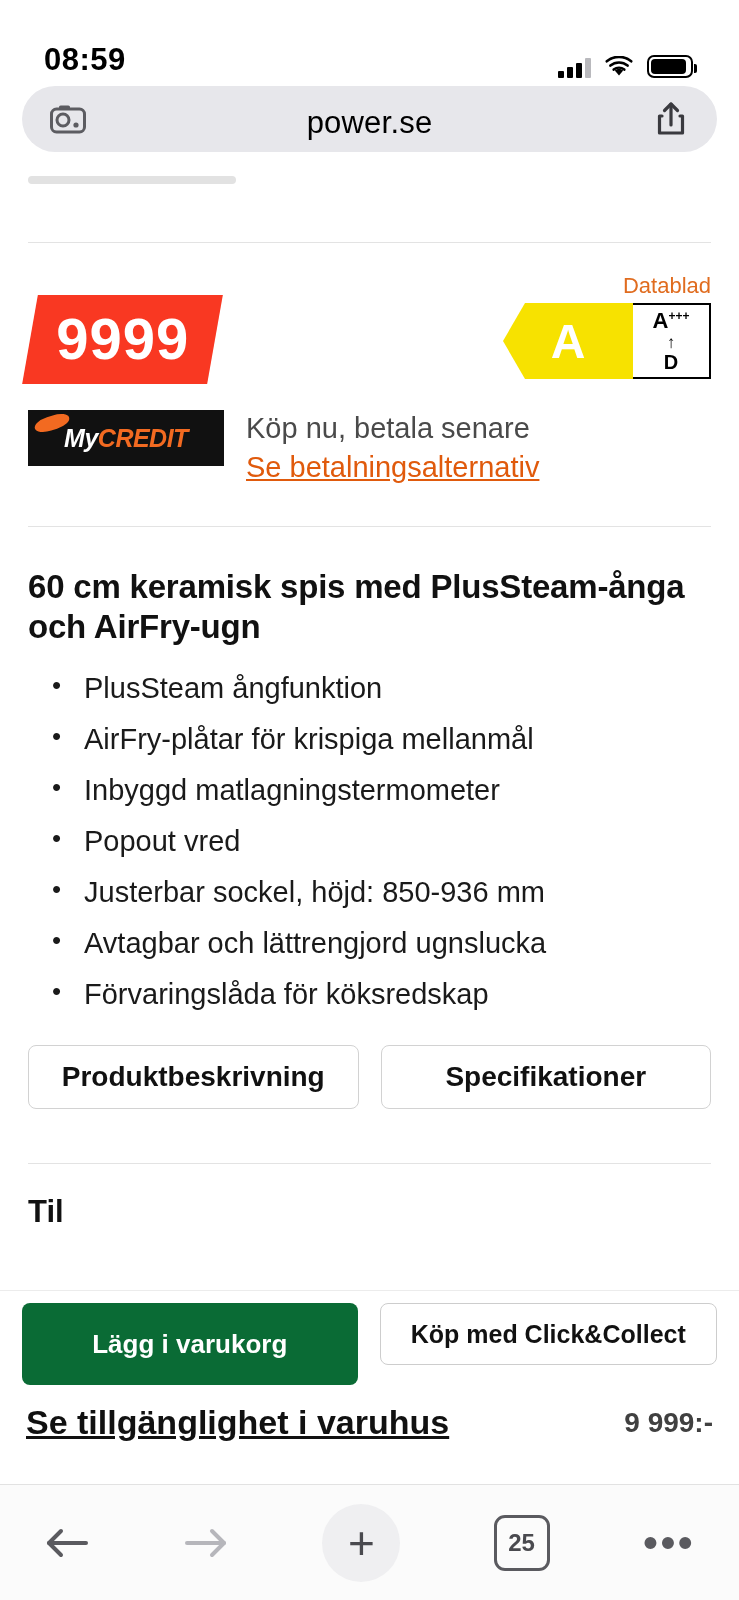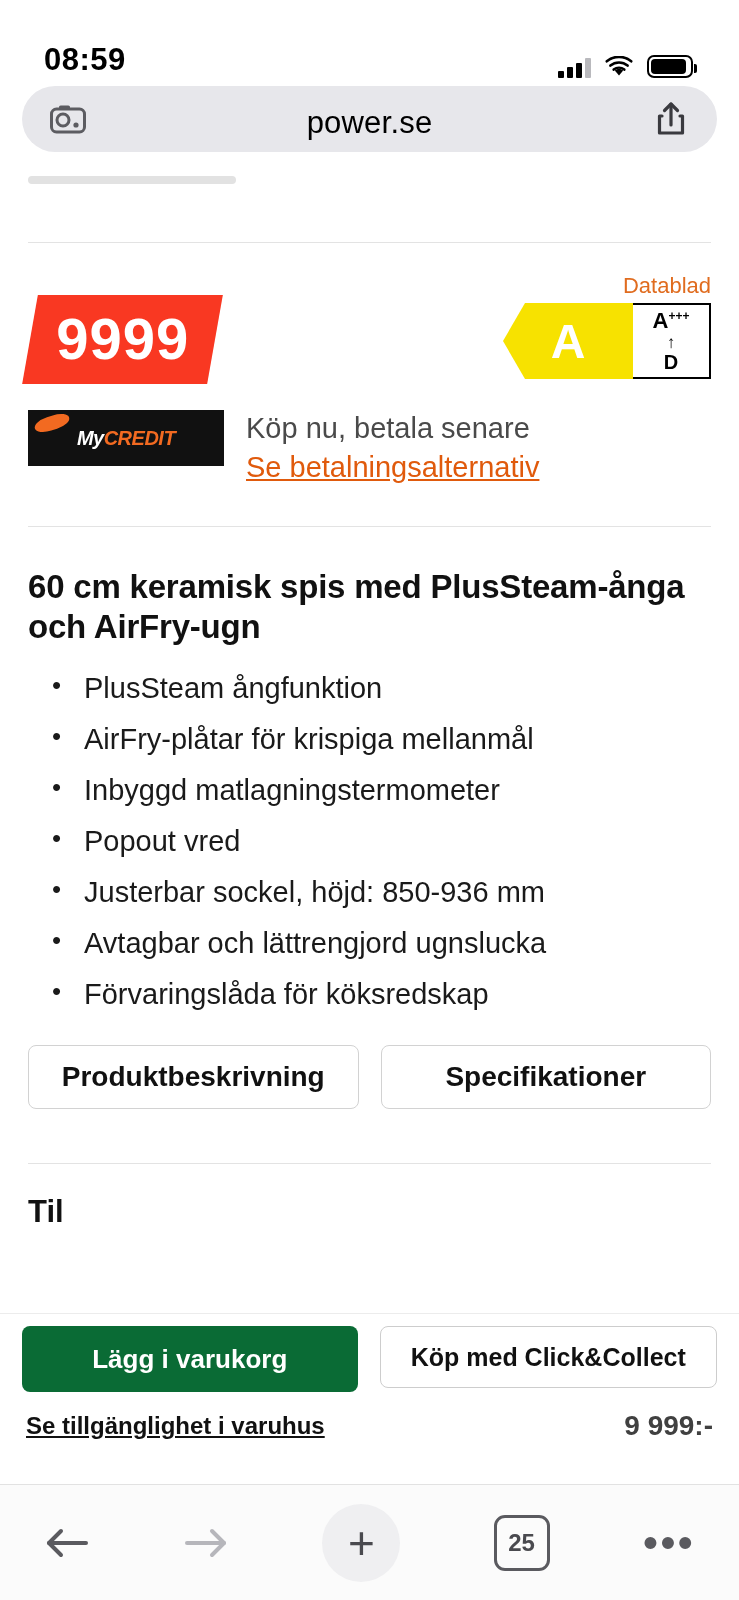--- a/index.html
+++ b/index.html
@@ -133,21 +133,21 @@
   
   .credit-row {
     display: flex; align-items: flex-start; padding: 26px 28px 0 28px; gap: 22px;
   }
   .mycredit {
     background: #111; width: 196px; height: 56px;
     display: flex; align-items: center; justify-content: center;
     position: relative; overflow: hidden;
   }
   .mycredit .txt {
-    font-size: 20px; font-weight: 800; font-style: italic; letter-spacing: -0.5px;
+    font-size: 25px; font-weight: 800; font-style: italic; letter-spacing: -0.5px;
   }
   .mycredit .txt .my { color: #fff; }
   .mycredit .txt .cr { color: #f26a21; }
   .mycredit .swoosh {
     position: absolute; left: 6px; top: 6px; width: 36px; height: 14px;
     background: #f26a21; border-radius: 50%/60%;
     transform: rotate(-18deg);
   }
   .credit-text { padding-top: 2px; }
   .credit-text .line1 { font-size: 29px; color: #4a4a4a; margin-bottom: 6px; }
@@ -206,36 +206,36 @@
   }
 
   
   .action-bar {
     position: absolute; left: 0; right: 0; bottom: 148px;
     background: #fff; padding: 12px 22px 10px 22px;
     border-top: 1px solid #ececec;
   }
   .action-btns { display: flex; gap: 22px; }
   .btn-cart {
-    flex: 1; height: 66px; background: #0a6b35; color: #fff;
+    flex: 1; height: 82px; background: #0a6b35; color: #fff;
     border-radius: 8px; display: flex; align-items: center; justify-content: center;
     font-size: 26px; font-weight: 700;
   }
   .btn-cc {
     flex: 1; height: 62px; background: #fff; color: #111;
     border: 1px solid #cdcdcd; border-radius: 8px;
     display: flex; align-items: center; justify-content: center;
     font-size: 25px; font-weight: 700;
   }
   .avail-row {
     display: flex; align-items: center; justify-content: space-between;
     margin-top: 18px; padding: 0 4px;
   }
   .avail-link {
-    font-size: 24px; font-weight: 700; color: #111; text-decoration: underline;
+    font-size: 34px; font-weight: 700; color: #111; text-decoration: underline;
   }
   .avail-price { font-size: 28px; font-weight: 700; color: #404040; }
 
   
   .toolbar {
     position: absolute; left: 0; right: 0; bottom: 0; height: 116px;
     background: #fbfbfb; border-top: 1px solid #e2e2e2;
     display: flex; align-items: center; justify-content: space-between;
     padding: 0 44px;
   }

